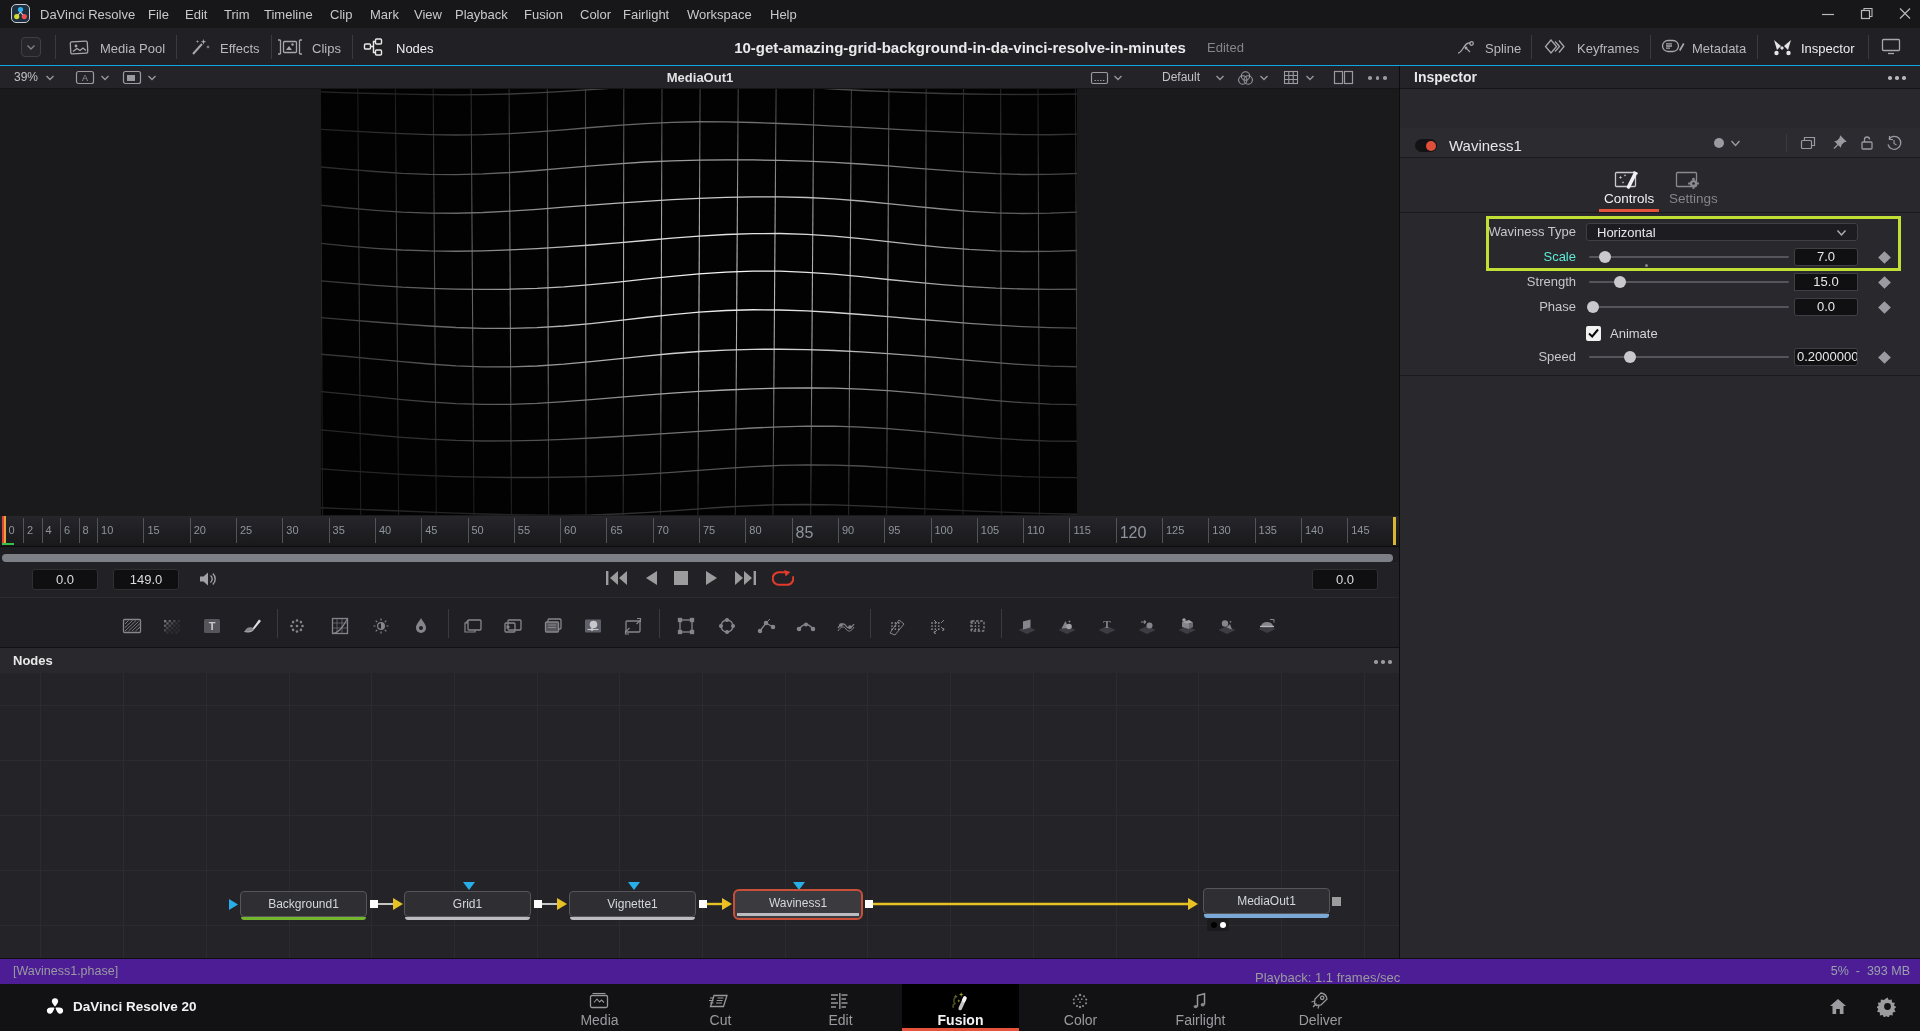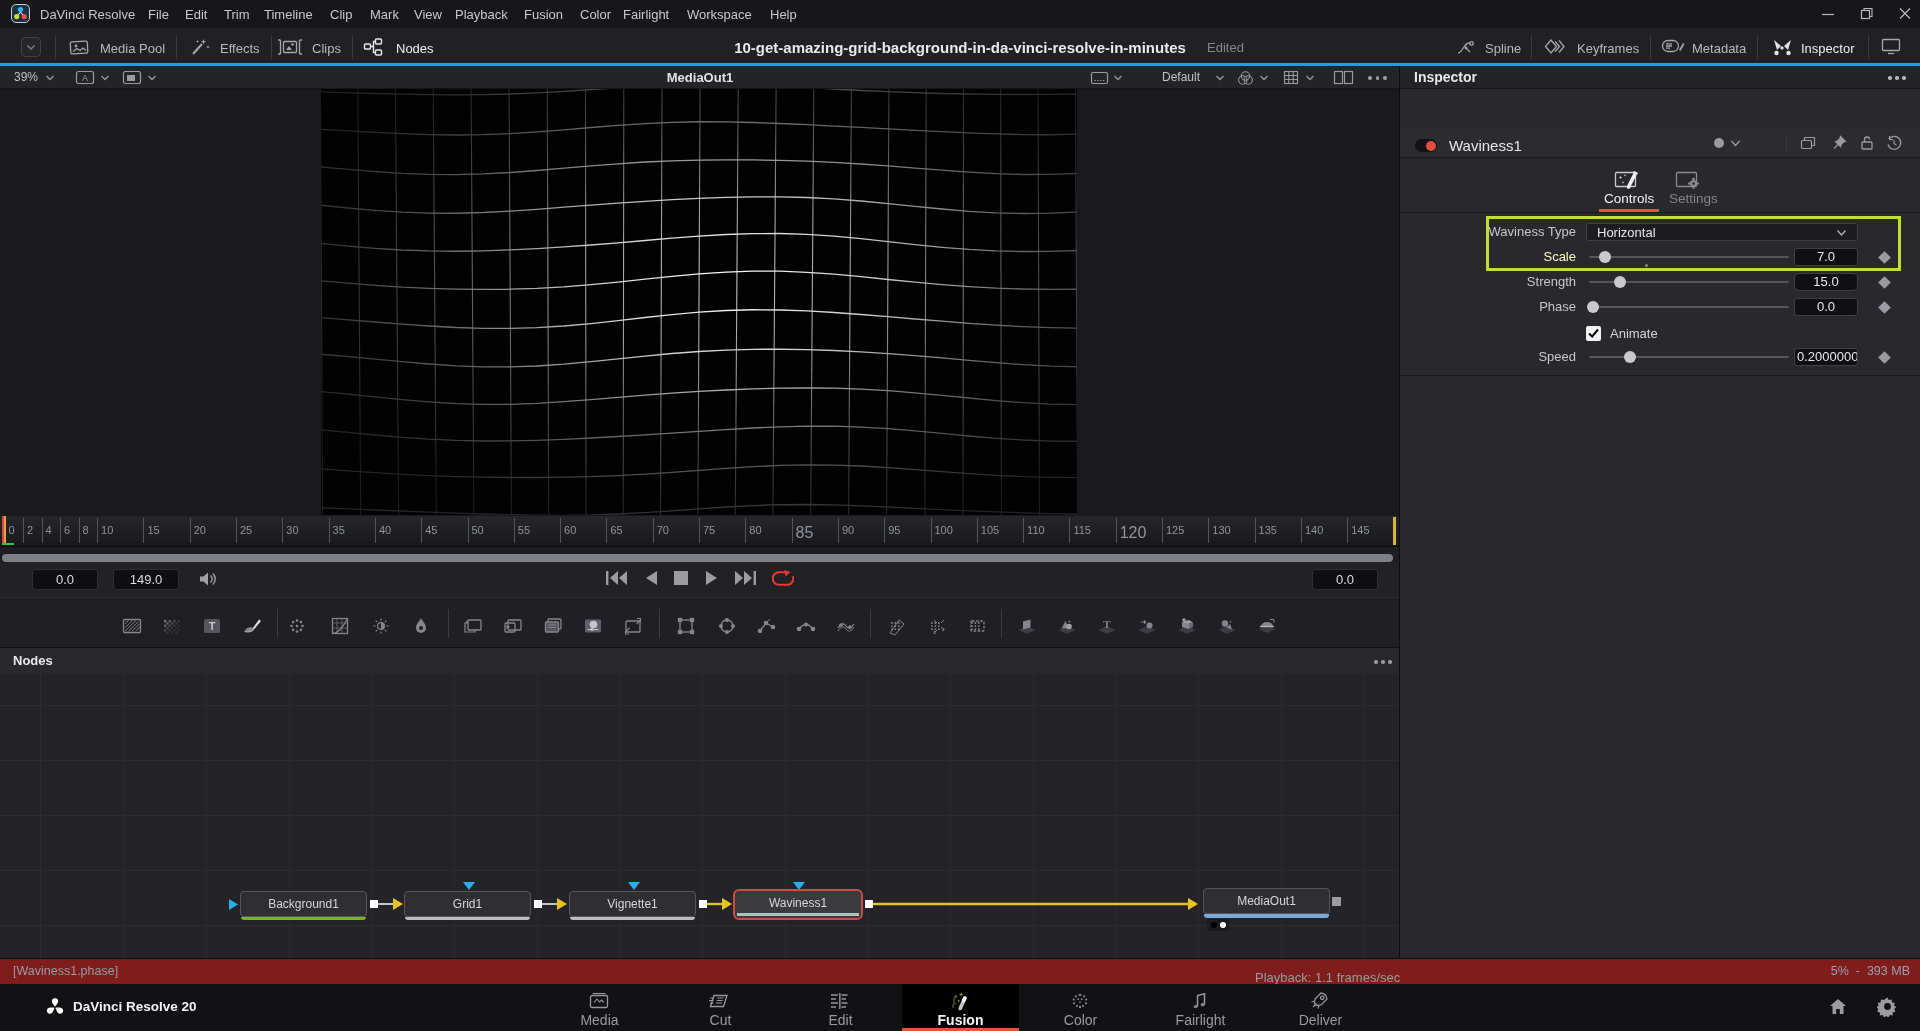--- a/index.html
+++ b/index.html
@@ -39,21 +39,21 @@
   </div>
 
   <svg class="abs" style="left:1814px;top:7px" width="100" height="14" viewBox="0 0 100 14" stroke="#b9b9bc" stroke-width="1.2" fill="none">
     <path d="M8 7.5 L20 7.5"></path>
     <rect x="47.5" y="3.5" width="8" height="8"></rect>
     <path d="M50 3.5 v-2 h8 v8 h-2" stroke-width="1.1"></path>
     <path d="M86 1.5 L96 11.5 M96 1.5 L86 11.5"></path>
   </svg>
 </div>
 
-<div class="abs" style="left:0;top:28px;width:1920px;height:38px;background:#212125;border-bottom:3px solid #0ea5e9">
+<div class="abs" style="left:0;top:28px;width:1920px;height:38px;background:#212125;border-bottom:1px solid #0ea5e9">
 
   <div class="abs" style="left:21px;top:9px;width:20px;height:20px;border:1px solid #3f3f45;border-radius:4px;background:#26262a">
     <svg width="18" height="18" viewBox="0 0 18 18" fill="none" stroke="#808086" stroke-width="1.4">
         <path d="M5.5 7.5 L9 11 L12.5 7.5"></path>
       </svg>
   </div>
   <div class="sep abs" style="left:55px;top:7px;height:24px"></div>
 
   <svg class="abs" style="left:67px;top:10px" width="22" height="18" viewBox="0 0 22 18" fill="none" stroke="#a7a7ab" stroke-width="1.3">
     <rect x="3.5" y="3.5" width="17" height="12" rx="1.5" transform="rotate(-3 12 9)"></rect>
@@ -712,30 +712,30 @@
 
   <div class="abs" style="left:0;top:147px;width:520px;height:163px;background:#28282d;border-bottom:1px solid #1a1a1d">
 
 <div class="abs" style="left:0;top:11px;width:176px;text-align:right;font-size:13px;color:#c6c6cb">Waviness Type</div>
 <div class="abs" style="left:186px;top:10px;width:272px;height:18px;background:#1d1d21;border:1px solid #3f3f45;border-radius:3px">
         <span style="position:absolute;left:10px;top:1px;font-size:13px;color:#e8e8ea">Horizontal</span>
         <svg style="position:absolute;right:10px;top:5px" width="11" height="8" viewBox="0 0 11 8" fill="none" stroke="#b0b0b5" stroke-width="1.4">
           <path d="M1.5 1.5 L5.5 6 L9.5 1.5"></path>
         </svg>
       </div>
-<div class="abs" style="left:0;top:36px;width:176px;text-align:right;font-size:13px;color:#fef9c3">Scale</div>
+<div class="abs" style="left:0;top:36px;width:176px;text-align:right;font-size:13px;color:#5eead4">Scale</div>
 <div class="abs" style="left:189px;top:43px;width:200px;height:2px;background:#55555b;border-radius:1px"></div>
 <div class="abs" style="left:199px;top:38px;width:12px;height:12px;border-radius:50%;background:#c9c9cd"></div>
 <div class="abs" style="left:394px;top:35px;width:64px;height:18px;background:#101013;border:1px solid #3f3f45;border-radius:3px;text-align:center;font-size:13px;color:#e8e8ea;line-height:16px;overflow:hidden">7.0</div>
 <div class="abs" style="left:480px;top:39.5px;width:9px;height:9px;background:#9a9aa0;transform:rotate(45deg)"></div>
 <div class="abs" style="left:245px;top:51px;width:3px;height:3px;border-radius:50%;background:#85858b"></div>
 <div class="abs" style="left:0;top:61px;width:176px;text-align:right;font-size:13px;color:#c6c6cb">Strength</div>
 <div class="abs" style="left:189px;top:68px;width:200px;height:2px;background:#55555b;border-radius:1px"></div>
 <div class="abs" style="left:214px;top:63px;width:12px;height:12px;border-radius:50%;background:#c9c9cd"></div>
-<div class="abs" style="left:394px;top:60px;width:64px;height:18px;background:#101013;border:1px solid #3f3f45;border-radius:5px;text-align:center;font-size:13px;color:#e8e8ea;line-height:16px;overflow:hidden">15.0</div>
+<div class="abs" style="left:394px;top:60px;width:64px;height:18px;background:#101013;border:1px solid #3f3f45;border-radius:0;text-align:center;font-size:13px;color:#e8e8ea;line-height:16px;overflow:hidden">15.0</div>
 <div class="abs" style="left:480px;top:64.5px;width:9px;height:9px;background:#9a9aa0;transform:rotate(45deg)"></div>
 <div class="abs" style="left:0;top:86px;width:176px;text-align:right;font-size:13px;color:#c6c6cb">Phase</div>
 <div class="abs" style="left:189px;top:93px;width:200px;height:2px;background:#55555b;border-radius:1px"></div>
 <div class="abs" style="left:187px;top:88px;width:12px;height:12px;border-radius:50%;background:#c9c9cd"></div>
 <div class="abs" style="left:394px;top:85px;width:64px;height:18px;background:#101013;border:1px solid #3f3f45;border-radius:3px;text-align:center;font-size:13px;color:#e8e8ea;line-height:16px;overflow:hidden">0.0</div>
 <div class="abs" style="left:480px;top:89.5px;width:9px;height:9px;background:#9a9aa0;transform:rotate(45deg)"></div>
 <div class="abs" style="left:186px;top:113px;width:15px;height:15px;background:#f2f2f2;border-radius:2px">
         <svg width="15" height="15" viewBox="0 0 15 15" fill="none" stroke="#0a0a0a" stroke-width="2">
           <path d="M3 7.5 L6.2 10.5 L12 3.5"></path>
         </svg>
@@ -746,21 +746,21 @@
 <div class="abs" style="left:224px;top:138px;width:12px;height:12px;border-radius:50%;background:#c9c9cd"></div>
 <div class="abs" style="left:394px;top:135px;width:64px;height:18px;background:#101013;border:1px solid #3f3f45;border-radius:3px;font-size:13px;color:#e8e8ea;line-height:16px;overflow:hidden;white-space:nowrap;padding-left:2px">0.20000000</div>
 <div class="abs" style="left:480px;top:139.5px;width:9px;height:9px;background:#9a9aa0;transform:rotate(45deg)"></div>
   </div>
 </div>
 
 <div class="abs" style="left:1399px;top:66px;width:1px;height:892px;background:#0d0d0f"></div>
 
 <div class="abs" style="left:1486px;top:216px;width:415px;height:55px;border:3px solid #c0df35;z-index:50"></div>
 
-<div class="abs" style="left:0;top:958px;width:1920px;height:26px;background:#7f1d1d;border-top:1px solid #0e0e10">
+<div class="abs" style="left:0;top:958px;width:1920px;height:26px;background:#4c1d95;border-top:1px solid #0e0e10">
   <span class="abs" style="left:13px;top:5px;font-size:12.5px;color:#9a9aa0">[Waviness1.phase]</span>
   <span class="abs" style="left:1255px;top:11px;font-size:13px;color:#9a9aa0">Playback: 1.1 frames/sec</span>
   <span class="abs" style="right:10px;top:5px;font-size:12.5px;color:#99a0ac">5% &nbsp;-&nbsp; 393 MB</span>
 </div>
 
 <div class="abs" style="left:0;top:984px;width:1920px;height:47px;background:#121214">
   <svg class="abs" style="left:46px;top:13px" width="18" height="18" viewBox="0 0 18 18" fill="#ffffff">
     <path d="M9 1.2 a3.1 3.1 0 0 1 3.1 3.1 q0 1.1 -0.9 2.4 l-1.6 2.3 a0.75 0.75 0 0 1 -1.2 0 L6.8 6.7 q-0.9 -1.3 -0.9 -2.4 A3.1 3.1 0 0 1 9 1.2z"></path>
     <path d="M3.9 16.8 a3.1 3.1 0 0 1 -1.55 -5.78 q0.95 -0.55 2.53 -0.5 l2.8 0.1 a0.75 0.75 0 0 1 0.6 1.04 l-1.2 2.57 q-0.68 1.43 -1.63 1.98 a3.1 3.1 0 0 1 -1.55 0.59z"></path>
     <path d="M14.1 16.8 a3.1 3.1 0 0 0 1.55 -5.78 q-0.95 -0.55 -2.53 -0.5 l-2.8 0.1 a0.75 0.75 0 0 0 -0.6 1.04 l1.2 2.57 q0.68 1.43 1.63 1.98 a3.1 3.1 0 0 0 1.55 0.59z"></path>

